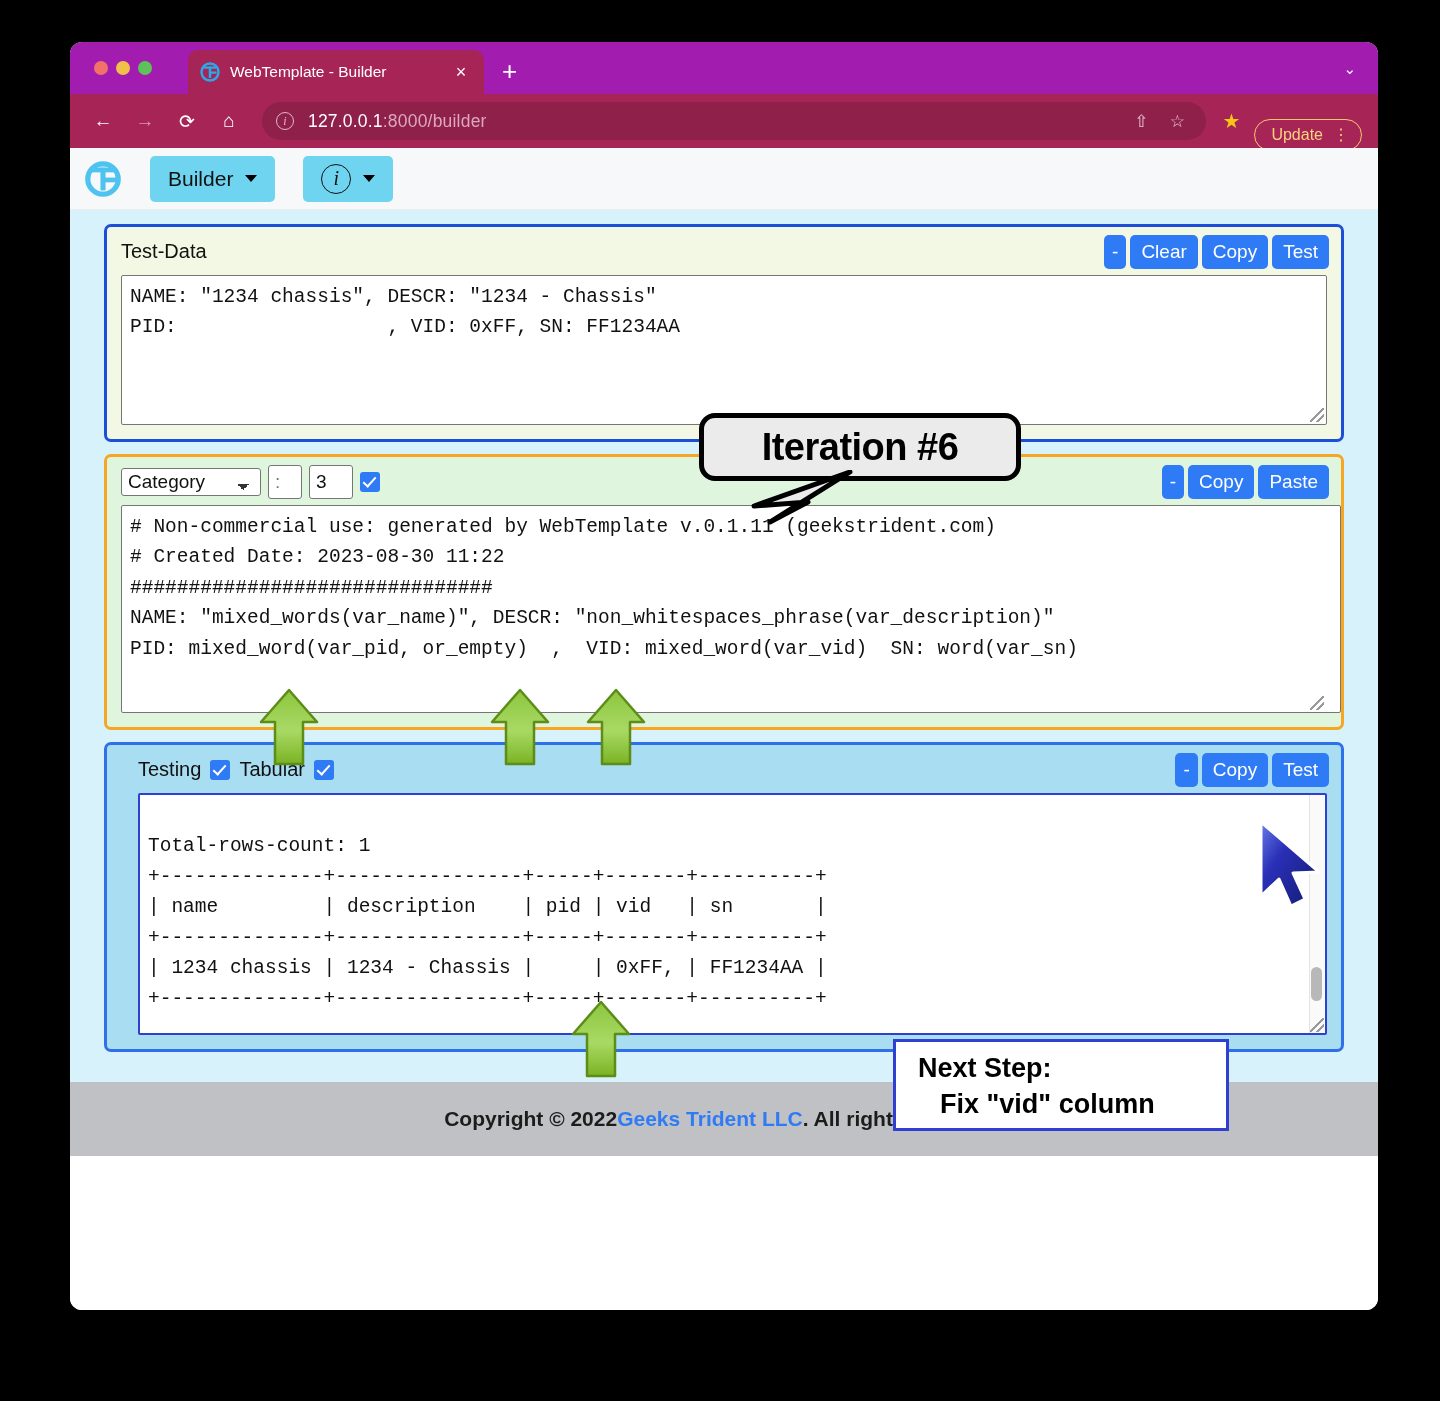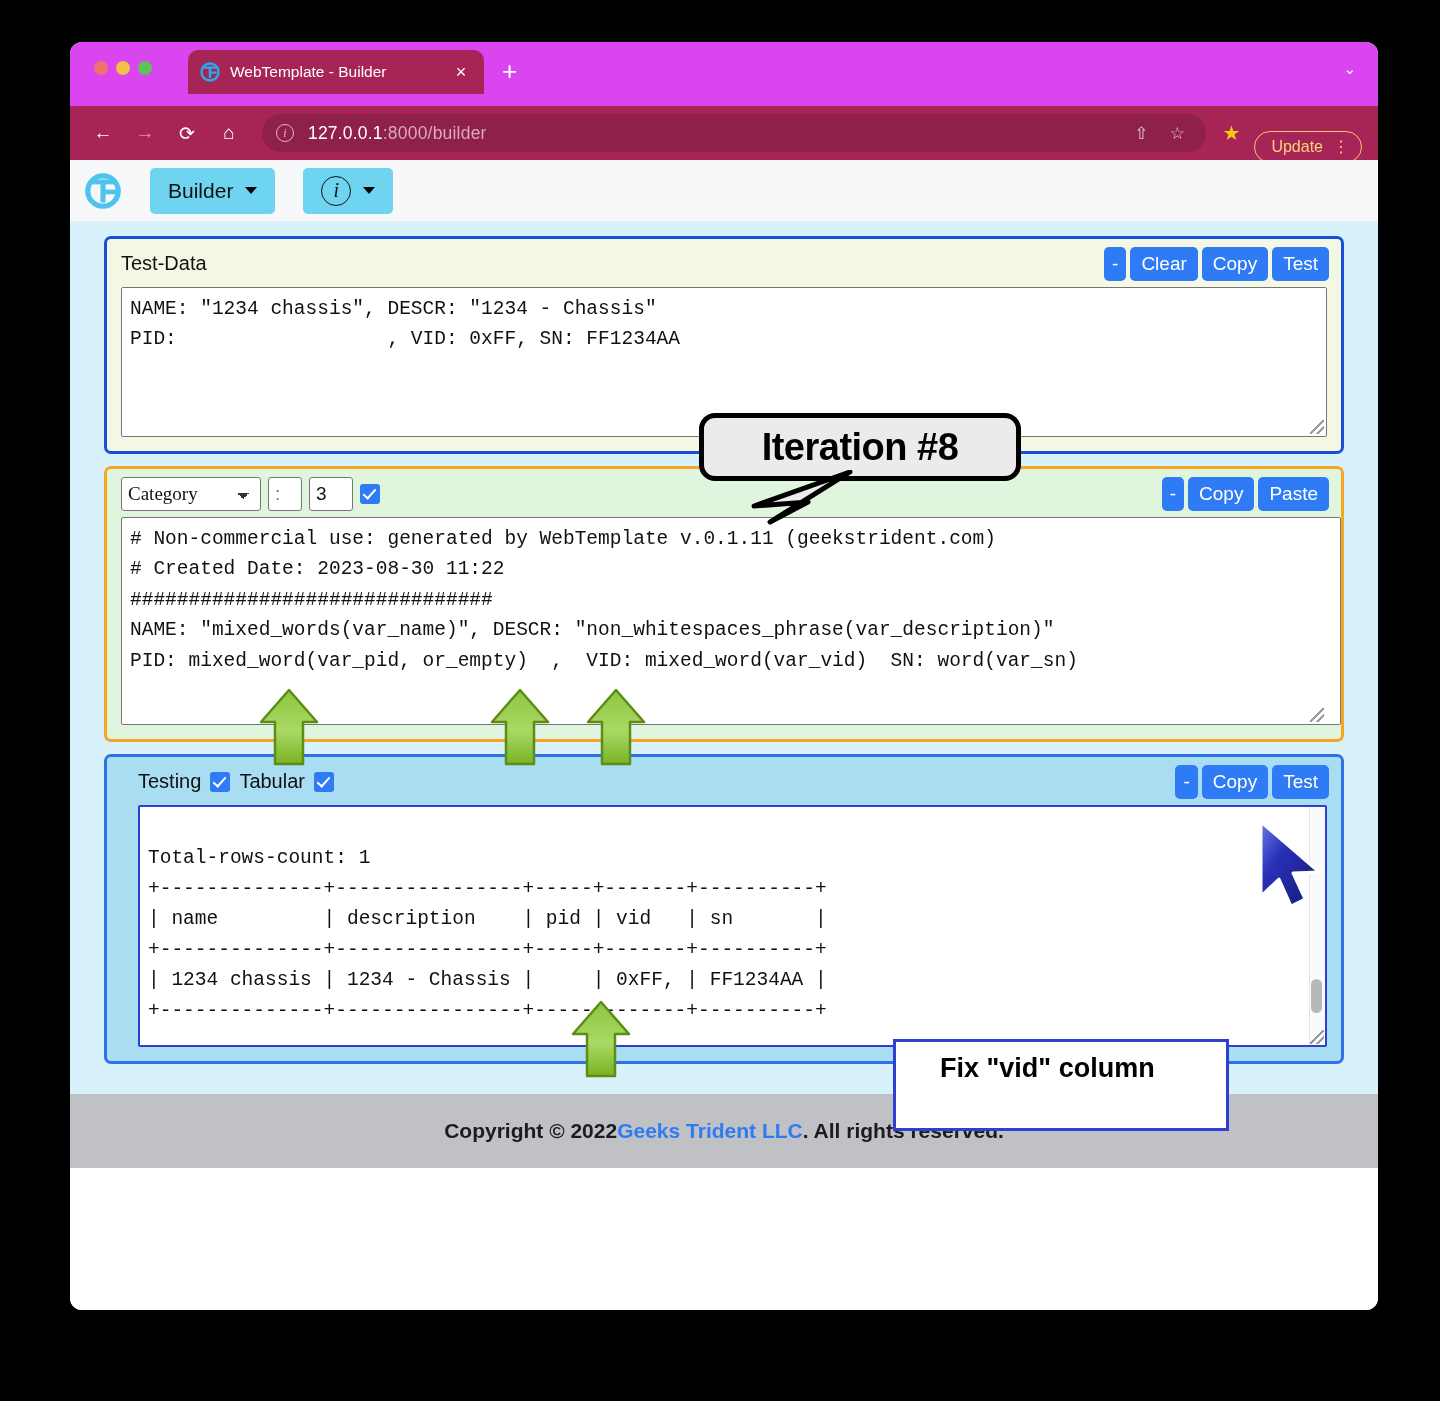--- a/index.html
+++ b/index.html
@@ -18,22 +18,22 @@
     width: 1308px; height: 1268px;
     background: #ffffff;
     border-radius: 12px;
     overflow: hidden;
     box-shadow: 0 2px 10px rgba(0,0,0,.4);
   }
 
   
   .tab-strip {
     position: relative;
-    height: 64px;
-    background: #d946ef;
+    height: 52px;
+    background: #a21caf;
   }
   .traffic-lights {
     position: absolute; left: 24px; top: 19px;
     display: flex; gap: 8px;
   }
   .light { width: 14px; height: 14px; border-radius: 50%; }
   .light.red { background: #f0726a; }
   .light.yellow { background: #f0c04a; }
   .light.green { background: #5ec25a; }
 
@@ -217,25 +217,25 @@
   #panel-testdata .ta { height: 150px; }
 
   
   #panel-template {
     background: #dff5dd;
     border: 3px solid #f5a623;
   }
   #panel-template .ta { height: 208px; }
   .tpl-controls { display: flex; align-items: center; gap: 7px; }
   .sel {
-    height: 34px; width: 140px;
+    height: 28px; width: 140px;
     border: 1px solid #767676; border-radius: 3px;
     background: #fff; color: #111; font-size: 19px;
     padding: 0 6px;
-    font-family: Liberation Serif, serif;
+    font-family: Liberation Sans, sans-serif;
     appearance: none; -webkit-appearance: none;
     background-image:
       linear-gradient(45deg, transparent 50%, #333 50%),
       linear-gradient(135deg, #333 50%, transparent 50%);
     background-position: calc(100% - 17px) 15px, calc(100% - 11px) 15px;
     background-size: 6px 6px, 6px 6px;
     background-repeat: no-repeat;
     cursor: pointer;
   }
   .inp {
@@ -465,21 +465,21 @@
     <div class="footer">
       <span>Copyright © 2022 </span>
         <a href="#">Geeks Trident LLC</a>
         <span>. All rights reserved.</span>
     </div>
 
   </div>
 </div>
 
 <div class="anno bubble">
-  <span>Iteration #8</span>
+  <span>Iteration #6</span>
 </div>
 <svg class="anno" style="left:740px; top:470px; width:130px; height:60px;" viewBox="0 0 130 60">
   <polygon points="110,2 30,52 68,32 14,36" fill="#ebebeb" stroke="#000" stroke-width="5" stroke-linejoin="round"></polygon>
 </svg>
 
 <svg class="anno" style="left:258px; top:688px; width:62px; height:80px;" viewBox="0 0 62 80">
   <defs>
     <linearGradient id="ga1" x1="0" y1="1" x2="0" y2="0">
       <stop offset="0%" stop-color="#7ab324"></stop>
       <stop offset="45%" stop-color="#a9d964"></stop>
@@ -506,14 +506,15 @@
     <linearGradient id="cg" x1="0" y1="0" x2="1" y2="1">
       <stop offset="0%" stop-color="#6a7ce8"></stop>
       <stop offset="35%" stop-color="#2a30b8"></stop>
       <stop offset="100%" stop-color="#131a6e"></stop>
     </linearGradient>
   </defs>
   <path d="M6 4 L6 78 L24 61 L36 88 L50 81 L38 55 L64 54 Z" fill="url(#cg)" stroke="#ffffff" stroke-width="3" stroke-linejoin="round"></path>
 </svg>
 
 <div class="anno next-step">
+  <div>Next Step:</div>
   <div class="ind">Fix "vid" column</div>
 </div>
 
 </body></html>

